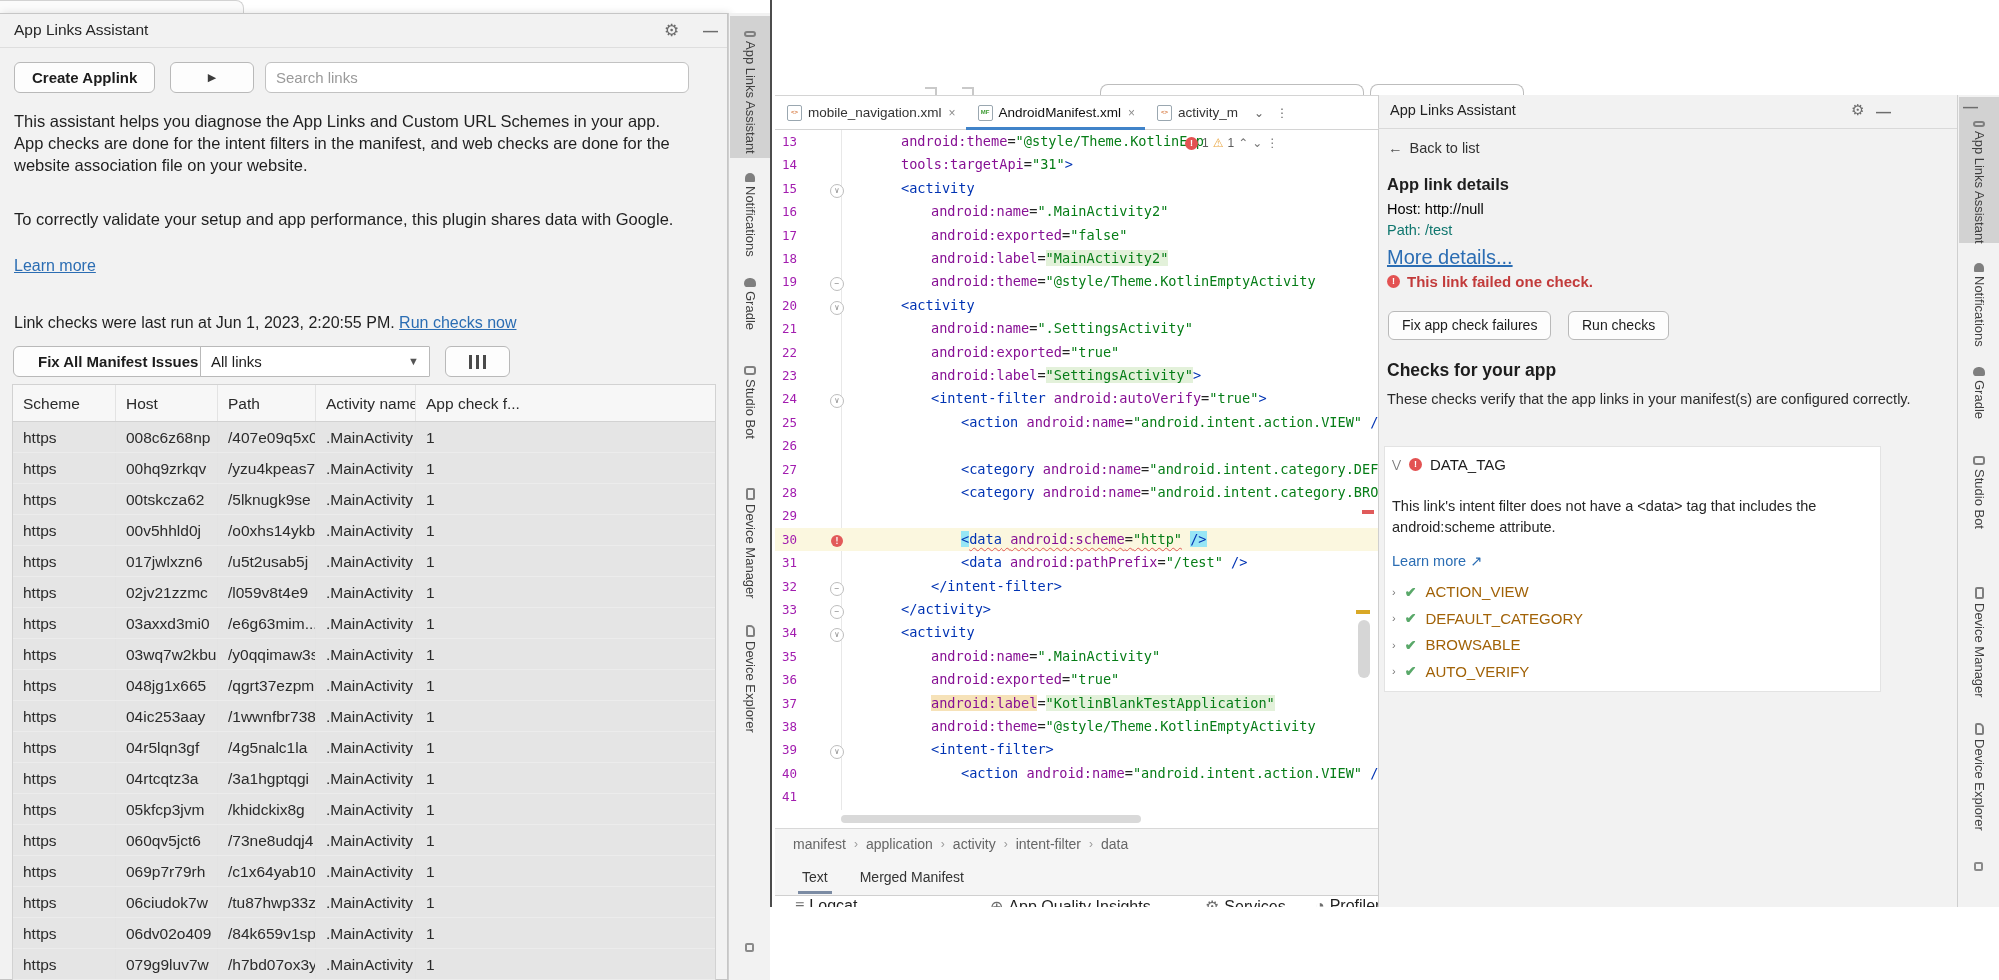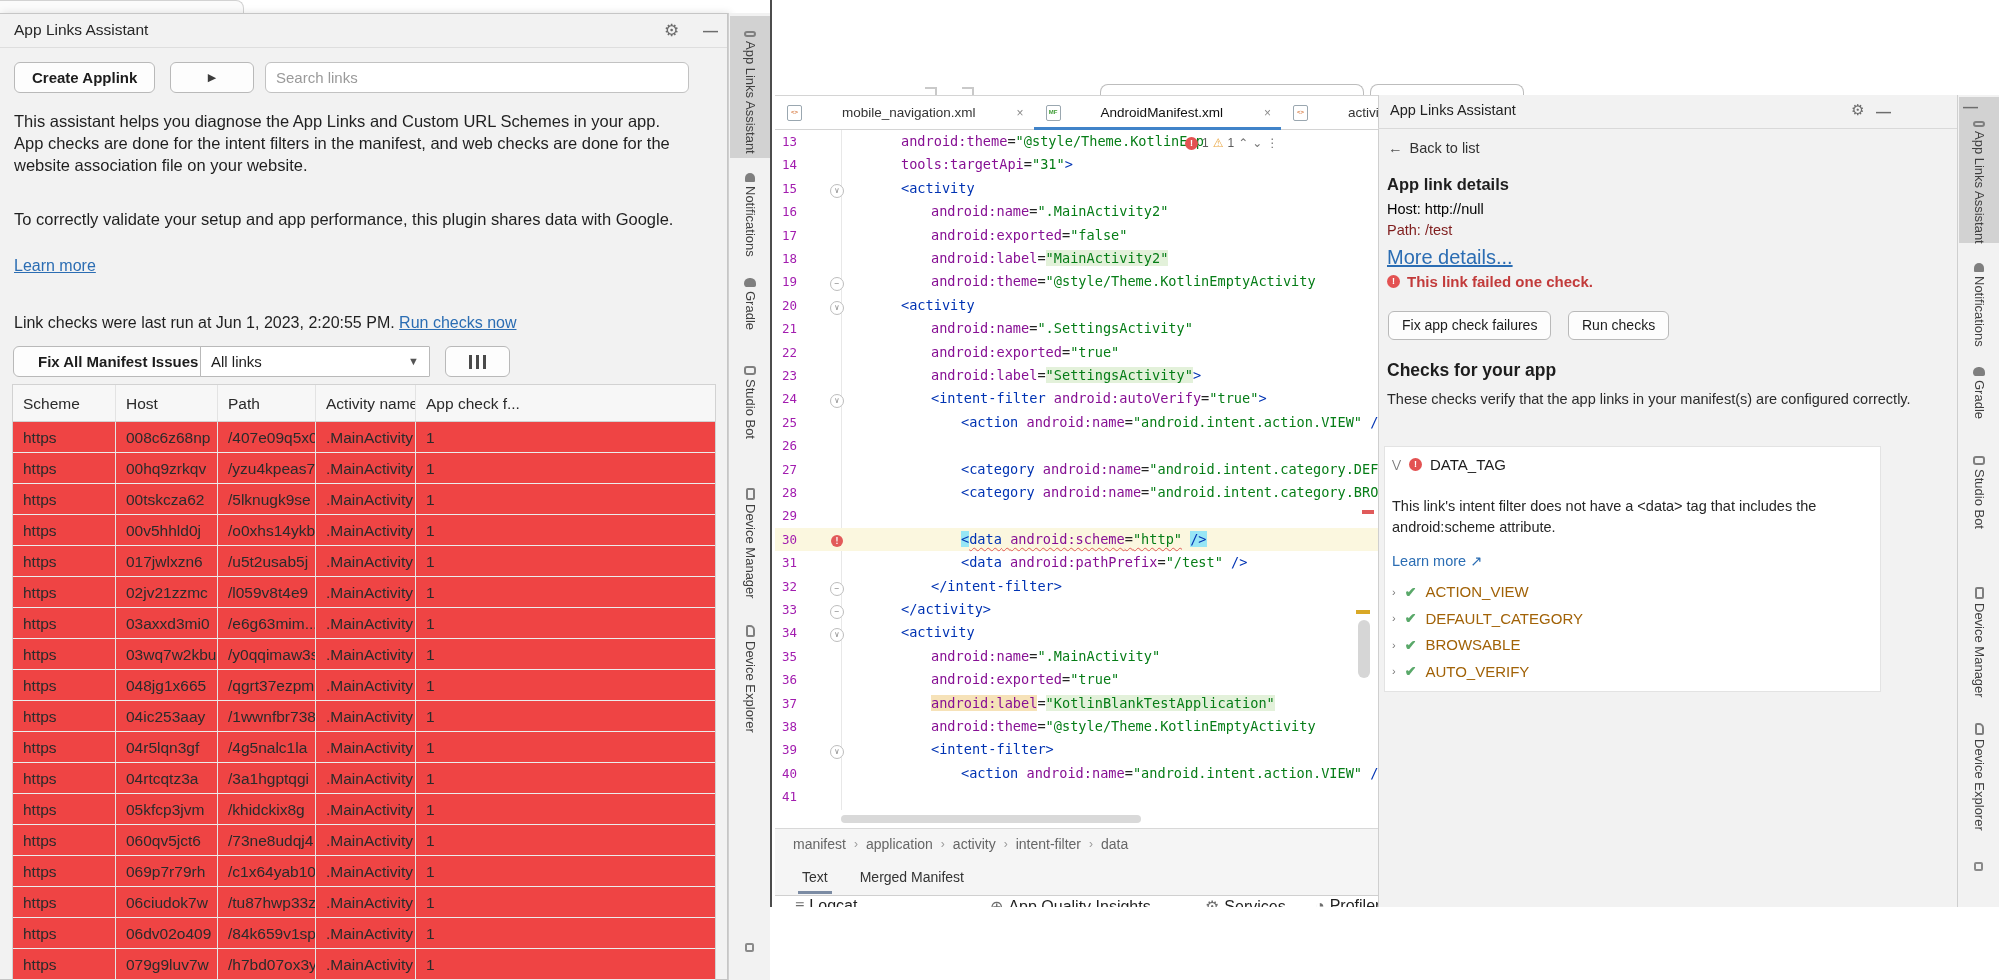--- a/index.html
+++ b/index.html
@@ -29,21 +29,21 @@
   #btn-fixall{left:13px;top:332px;height:31px;line-height:29px;padding:0 24px;font-size:15px;font-weight:bold;}
   #dd-links{left:200px;top:332px;width:230px;height:31px;line-height:29px;background:#fff;border:1px solid #b9b9b9;border-radius:1px;box-sizing:border-box;padding:0 10px;font-size:15px;color:#1c1c1c;cursor:pointer;}
   #dd-caret{position:absolute;right:10px;top:0;color:#555;font-size:11px;}
   #btn-cols{left:445px;top:332px;width:65px;height:31px;}
   .colbars{display:inline-block;margin-top:8px;}
   .colbars i{display:inline-block;width:3px;height:14px;background:#4a4a4a;margin:0 2px;}
   
   #table{left:12px;top:370px;width:704px;height:608px;background:#fff;border:1px solid #d2d2d2;box-sizing:border-box;overflow:hidden;}
   .trow{display:flex;width:100%;box-sizing:border-box;}
   .trow.head{height:37px;line-height:37px;background:#f7f7f7;border-bottom:1px solid #d2d2d2;font-size:15.5px;color:#2a2a2a;}
-  .trow.body{height:31px;line-height:31px;font-size:15.5px;color:#2b2b2b;border-bottom:1px solid #ececec;background:#ef4444;}
+  .trow.body{height:31px;line-height:31px;font-size:15.5px;color:#2b2b2b;border-bottom:1px solid #ececec;background:#e5e5e5;}
   .tcell{padding:0 0 0 10px;box-sizing:border-box;border-right:1px solid #e3e3e3;white-space:nowrap;overflow:hidden;}
   .tcell:last-child{border-right:none;}
   .c0{width:103px;} .c1{width:102px;} .c2{width:98px;} .c3{width:100px;} .c4{flex:1;}
   
   .strip{background:#f2f2f2;border-left:1px solid #cfcfcf;box-sizing:border-box;}
   #strip-mid{left:728px;top:13px;width:42px;height:967px;}
   #strip-right{left:1957px;top:95px;width:42px;height:812px;}
   .strip-sel{position:absolute;left:1px;width:40px;background:#d2d2d2;}
   .strip-item{position:absolute;left:0;width:42px;text-align:center;cursor:pointer;}
   .vlabel{writing-mode:vertical-rl;font-size:13px;color:#3f3f3f;margin-top:4px;white-space:nowrap;}
@@ -57,21 +57,21 @@
   .ic-part{width:9px;height:9px;border:2px solid #8a8a8a;border-radius:2px;}
   #divider-dark{left:770px;top:0;width:2px;height:907px;background:#4c4c4c;}
   
   .ghost-box{border:1px solid #bdbdbd;border-bottom:none;border-radius:8px 8px 0 0;background:#fff;height:12px;}
   #ghost1{left:1100px;top:84px;width:262px;}
   #ghost2{left:1370px;top:84px;width:152px;}
   .ghost-tick{width:10px;height:7px;border-top:2px solid #c9c9c9;border-right:2px solid #c9c9c9;}
   #gt1{left:925px;top:87px;} #gt2{left:962px;top:87px;}
   
   #tabbar{left:775px;top:95px;width:603px;height:35px;background:#fff;border-top:1px solid #d4d4d4;border-bottom:1px solid #d4d4d4;box-sizing:border-box;display:flex;align-items:stretch;}
-  .etab{display:flex;align-items:center;padding:0 10px 0 12px;font-size:13.5px;color:#333;cursor:pointer;position:relative;white-space:nowrap;gap:34px;}
+  .etab{display:flex;align-items:center;padding:0 10px 0 12px;font-size:13.5px;color:#333;cursor:pointer;position:relative;white-space:nowrap;}
   .etab.sel{color:#111;}
   .etab.sel::after{content:"";position:absolute;left:0;right:0;bottom:-1px;height:3px;background:#4083c9;}
   .fico{display:inline-block;width:13px;height:14px;border:1px solid #9aa7b0;border-radius:2px;font-size:6px;line-height:13px;text-align:center;margin-right:6px;background:#fff;font-weight:bold;}
   .fico.xml{color:#d77b42;} .fico.mf{color:#3f9c35;}
   .tclose{margin-left:7px;color:#8b8b8b;font-size:12px;cursor:pointer;}
   .tabctl{display:flex;align-items:center;color:#666;font-size:12px;padding:0 6px;cursor:pointer;}
   #code-bg{left:775px;top:130px;width:603px;height:698px;background:#fff;overflow:hidden;}
   .gutter-line{left:66px;top:0;width:1px;height:680px;background:#e8e8e8;position:absolute;}
   .cl{position:absolute;left:0;width:603px;height:23.4px;line-height:23.4px;font-family:"DejaVu Sans Mono",monospace;font-size:13.6px;white-space:pre;cursor:text;}
   .cl.hl{background:#fbf7df;}
@@ -102,21 +102,21 @@
   
   #apanel{left:1378px;top:95px;width:579px;height:812px;background:#f2f2f2;border-left:1px solid #cfcfcf;box-sizing:border-box;}
   #ap-header{left:1378px;top:95px;width:579px;height:34px;border-bottom:1px solid #d9d9d9;box-sizing:border-box;}
   #ap-title{left:1390px;top:102px;font-size:14.5px;color:#222;}
   #ap-gear{left:1851px;top:102px;font-size:15px;}
   #ap-min{left:1876px;top:104px;}
   #ap-back{left:1388px;top:140px;font-size:14.5px;color:#333;cursor:pointer;}
   #ap-back .arrow{color:#555;margin-right:7px;}
   #ap-details-h{left:1387px;top:175px;font-size:16.5px;font-weight:bold;color:#1d1d1d;}
   #ap-host{left:1387px;top:201px;font-size:14.5px;color:#000000;}
-  #ap-path{left:1387px;top:222px;font-size:14.5px;color:#7f1d1d;}
+  #ap-path{left:1387px;top:222px;font-size:14.5px;color:#0f766e;}
   #ap-more{left:1387px;top:246px;font-size:20px;}
   #ap-failed{left:1387px;top:273px;font-size:15px;font-weight:bold;color:#c23b3b;display:flex;align-items:center;gap:7px;}
   #ap-btn-fix{left:1388px;top:311px;height:29px;line-height:27px;padding:0 13px;font-size:14px;}
   #ap-btn-run{left:1568px;top:311px;height:29px;line-height:27px;padding:0 13px;font-size:14px;}
   #ap-checks-h{left:1387px;top:360px;font-size:17.5px;font-weight:bold;color:#1d1d1d;}
   #ap-checks-d{left:1387px;top:390px;width:525px;font-size:14.5px;line-height:19px;color:#2a2a2a;}
   #ap-card{left:1384px;top:446px;width:497px;height:246px;background:#fff;border:1px solid #e3e3e3;box-sizing:border-box;}
   #dt-row{left:1392px;top:456px;display:flex;align-items:center;gap:8px;cursor:pointer;}
   #dt-row .chev{color:#777;font-size:11px;}
   #dt-name{font-size:15px;color:#1d1d1d;}

